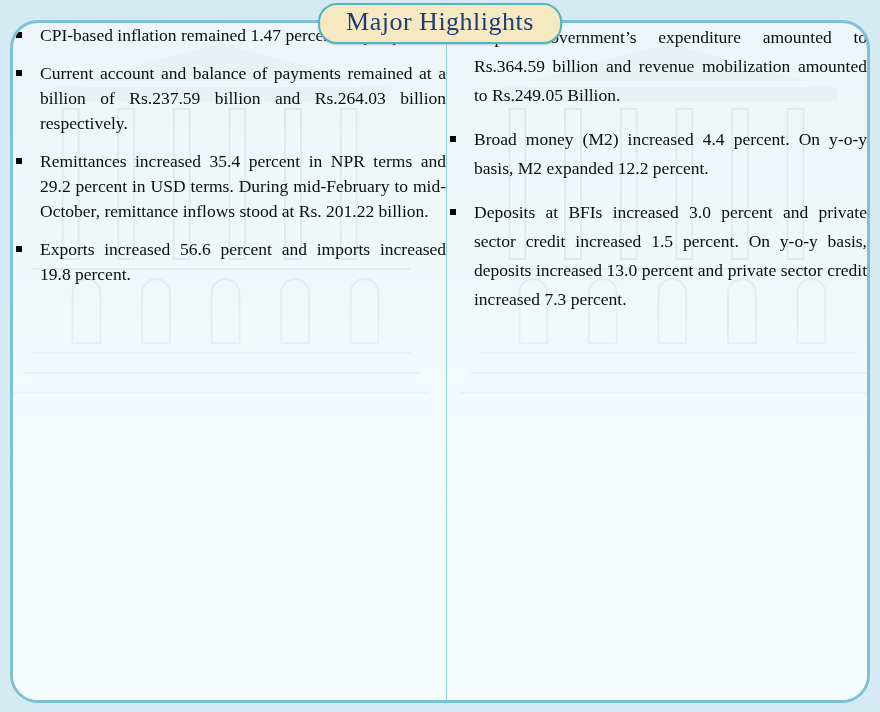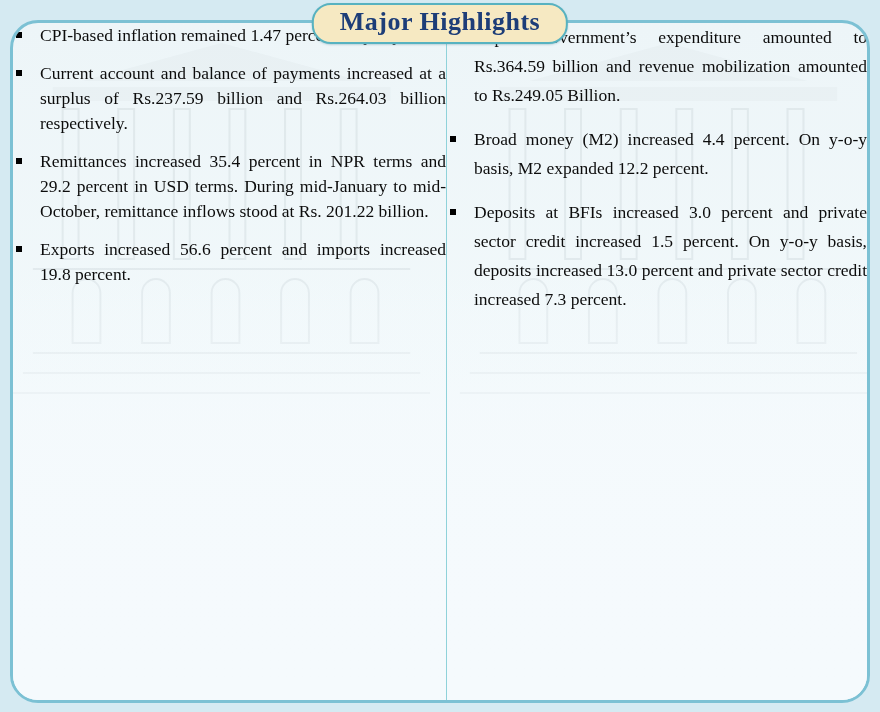--- a/index.html
+++ b/index.html
@@ -27,21 +27,21 @@
     pointer-events:none;
   }
   
   .title-pill{
     position:absolute;top:3px;left:50%;transform:translateX(-50%);
     background:#f6e9c2;border:2px solid #57b2c0;border-radius:19px;
     padding:2px 26px 5px;z-index:5;white-space:nowrap;
     box-shadow:0 1px 2px rgba(90,140,160,0.35);
   }
   .title-pill span{
-    font-family:"Liberation Serif", serif;font-weight:bold;
+    font-family:"Liberation Serif", serif;font-weight:normal;
     font-size:26px;color:#1d3d78;letter-spacing:0.5px;
   }
   
   .cols{
     position:absolute;inset:0;display:flex;z-index:2;
   }
   ul.col{margin:0;padding:0;list-style:none;box-sizing:border-box;}
   .col-left{width:433px;padding:42px 17px 0 30px;}
   .col-right{flex:1;padding:36px 24px 0 17px;border-left:1.5px solid #8fd2da;}
   li.hl{position:relative;padding-left:27px;}
@@ -110,25 +110,25 @@
 
   <div class="cols">
 
     <ul class="col col-left">
       <li class="hl">
         <span class="bullet"></span>
         <span class="txt">CPI-based inflation remained 1.47 percent on y-o-y basis.</span>
       </li>
       <li class="hl">
         <span class="bullet"></span>
-        <span class="txt">Current account and balance of payments increased at a surplus of Rs.237.59 billion and Rs.264.03 billion respectively.</span>
+        <span class="txt">Current account and balance of payments remained at a billion of Rs.237.59 billion and Rs.264.03 billion respectively.</span>
       </li>
       <li class="hl">
         <span class="bullet"></span>
-        <span class="txt">Remittances increased 35.4 percent in NPR terms and 29.2 percent in USD terms. During mid-January to mid-October, remittance inflows stood at Rs. 201.22 billion.</span>
+        <span class="txt">Remittances increased 35.4 percent in NPR terms and 29.2 percent in USD terms. During mid-February to mid-October, remittance inflows stood at Rs. 201.22 billion.</span>
       </li>
       <li class="hl">
         <span class="bullet"></span>
         <span class="txt">Exports increased 56.6 percent and imports increased 19.8 percent.</span>
       </li>
     </ul>
 
     <ul class="col col-right">
       <li class="hl">
         <span class="bullet"></span>

